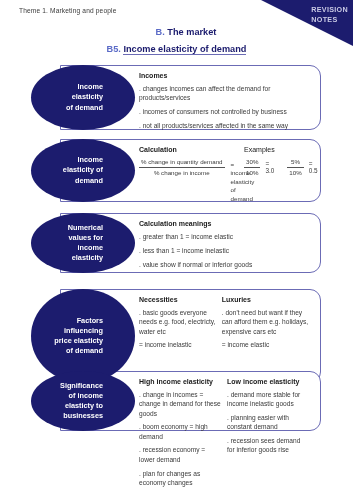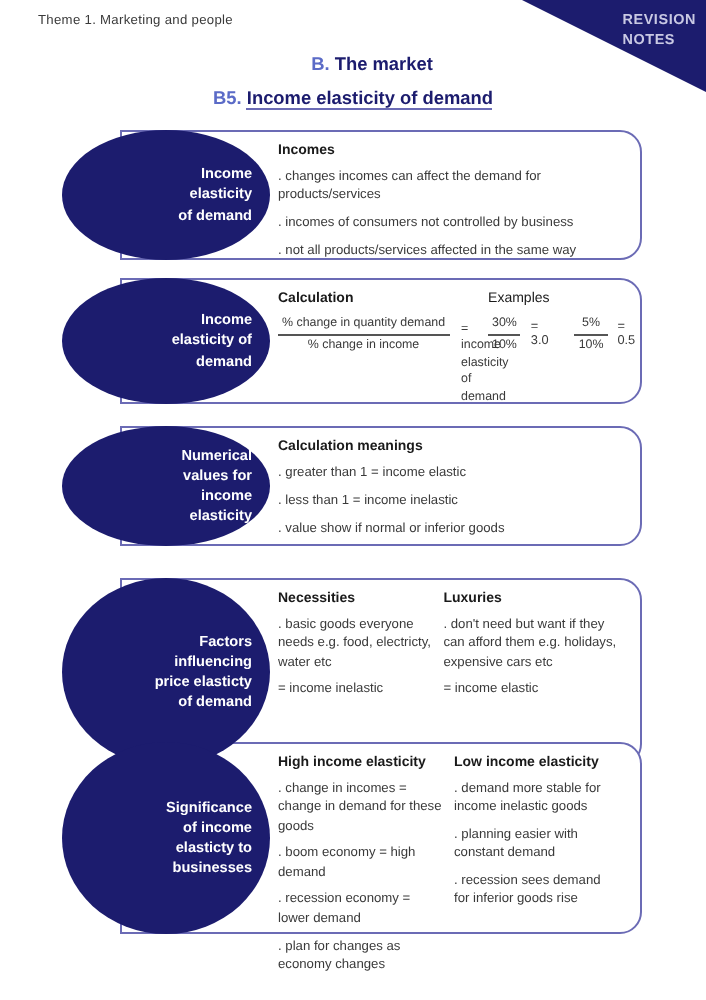--- a/index.html
+++ b/index.html
@@ -105,21 +105,20 @@
     position: absolute;
     left: 0;
     top: 0;
     width: 104px;
     height: 100%;
     background: #1c1c6e;
     border-radius: 52px / 50%;
     z-index: 2;
     display: flex;
     align-items: center;
-    justify-content: flex-end;
   }
   .row-ellipse .ell-label {
     color: #ffffff;
     font-size: 7.3px;
     line-height: 10.2px;
     font-weight: bold;
     text-align: right;
     padding-right: 9px;
     width: 72px;
   }
@@ -306,21 +305,21 @@
       <div class="bullet">= income inelastic</div>
     </div>
     <div class="col" style="width:53%;">
       <div class="col-head">Luxuries</div>
       <div class="bullet">. don't need but want if they can afford them e.g. holidays, expensive cars etc</div>
       <div class="bullet">= income elastic</div>
     </div>
   </div>
 </div>
 
-<div class="row" style="top:371px;height:96px;">
+<div class="row" style="top:371px;height:60px;">
   <div class="row-box"></div>
   <div class="row-ellipse">
     <div class="ell-label">Significance<br>of income<br>elasticty to<br>businesses</div>
   </div>
   <div class="row-content">
     <div class="col" style="width:50%;">
       <div class="col-head">High income elasticity</div>
       <div class="bullet">. change in incomes = change in demand for these goods</div>
       <div class="bullet">. boom economy = high demand</div>
       <div class="bullet">. recession economy = lower demand</div>

